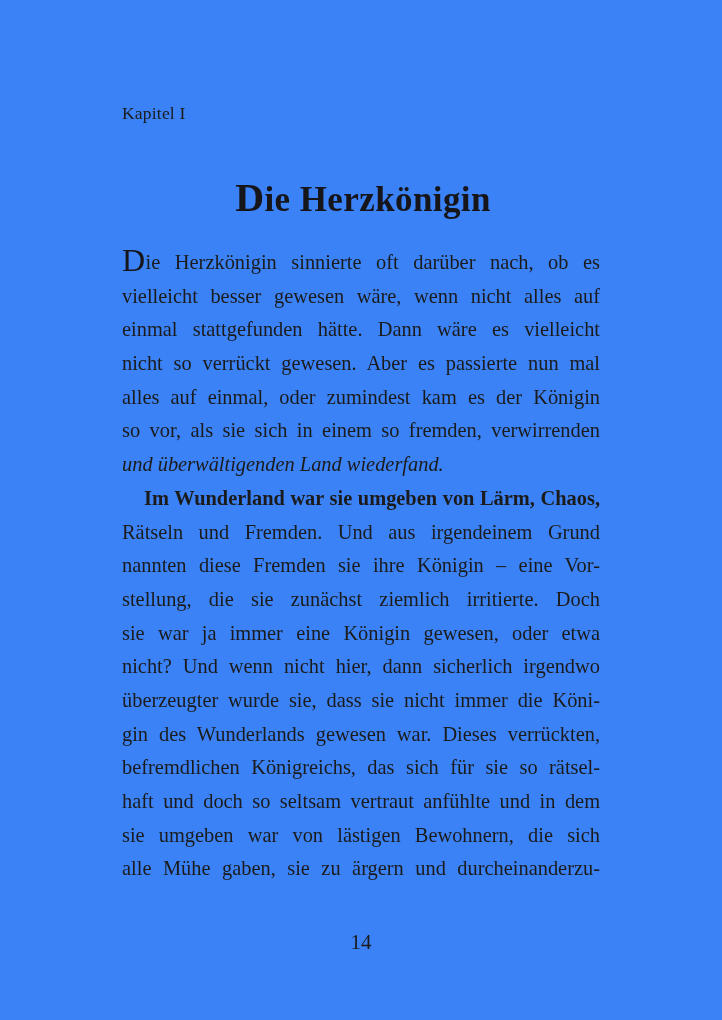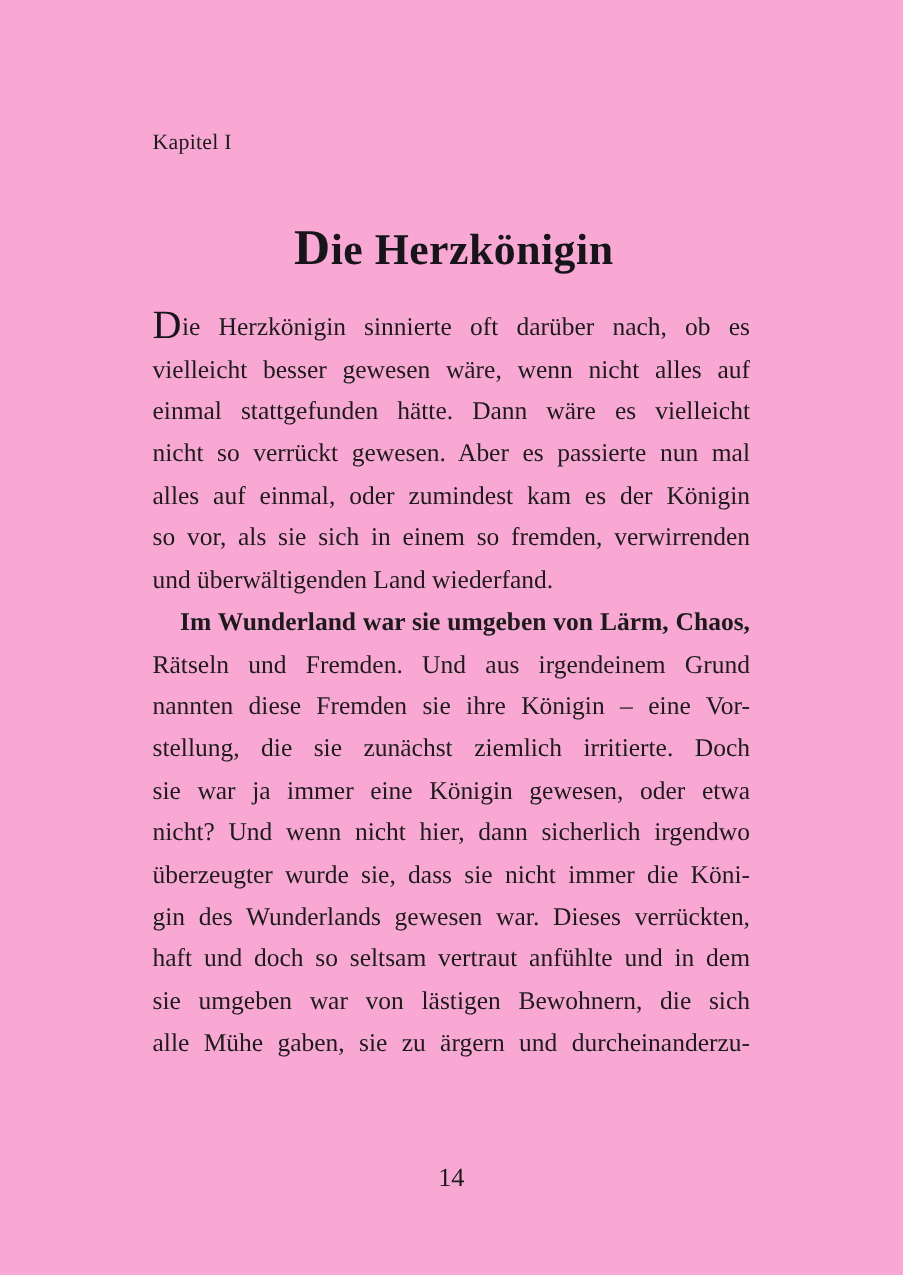--- a/index.html
+++ b/index.html
@@ -14,21 +14,21 @@
     font-family: "Liberation Serif", "DejaVu Serif", serif;
     color: #1b1b1b;
     overflow: hidden;
     -webkit-font-smoothing: antialiased;
   }
 
   .page {
     position: relative;
     width: 722px;
     height: 1020px;
-    background: #f9a8d4;
+    background: #3b82f6;
     box-sizing: border-box;
   }
 
   
   .chapter-label {
     position: absolute;
     left: 122px;
     top: 103px;
     font-size: 17.5px;
     letter-spacing: 0.2px;
@@ -73,20 +73,21 @@
     color: #1b1b1b;
     text-align: justify;
     text-align-last: justify;
     white-space: nowrap;
     overflow: visible;
   }
   
   .tline.ragged {
     text-align: right;
     text-align-last: left;
+    font-style: italic;
   }
   
   .tline.indented {
     text-indent: 0;
     font-weight: bold;
   }
   .tline.indented .indent-space {
     display: inline-block;
     width: 22px;
   }
@@ -130,20 +131,21 @@
       <div class="tline"><span>so vor, als sie sich in einem so fremden, verwirrenden</span></div>
       <div class="tline ragged"><span>und überwältigenden Land wiederfand.</span></div>
       <div class="tline indented"><span class="indent-space"></span><span>Im Wunderland war sie umgeben von Lärm, Chaos,</span></div>
       <div class="tline"><span>Rätseln und Fremden. Und aus irgendeinem Grund</span></div>
       <div class="tline"><span>nannten diese Fremden sie ihre Königin – eine Vor-</span></div>
       <div class="tline"><span>stellung, die sie zunächst ziemlich irritierte. Doch</span></div>
       <div class="tline"><span>sie war ja immer eine Königin gewesen, oder etwa</span></div>
       <div class="tline"><span>nicht? Und wenn nicht hier, dann sicherlich irgendwo</span></div>
       <div class="tline"><span>überzeugter wurde sie, dass sie nicht immer die Köni-</span></div>
       <div class="tline"><span>gin des Wunderlands gewesen war. Dieses verrückten,</span></div>
+      <div class="tline"><span>befremdlichen Königreichs, das sich für sie so rätsel-</span></div>
       <div class="tline"><span>haft und doch so seltsam vertraut anfühlte und in dem</span></div>
       <div class="tline"><span>sie umgeben war von lästigen Bewohnern, die sich</span></div>
       <div class="tline"><span>alle Mühe gaben, sie zu ärgern und durcheinanderzu-</span></div>
     </div>
 
   <div class="folio">14</div>
 
 </div>
 
 </body></html>

